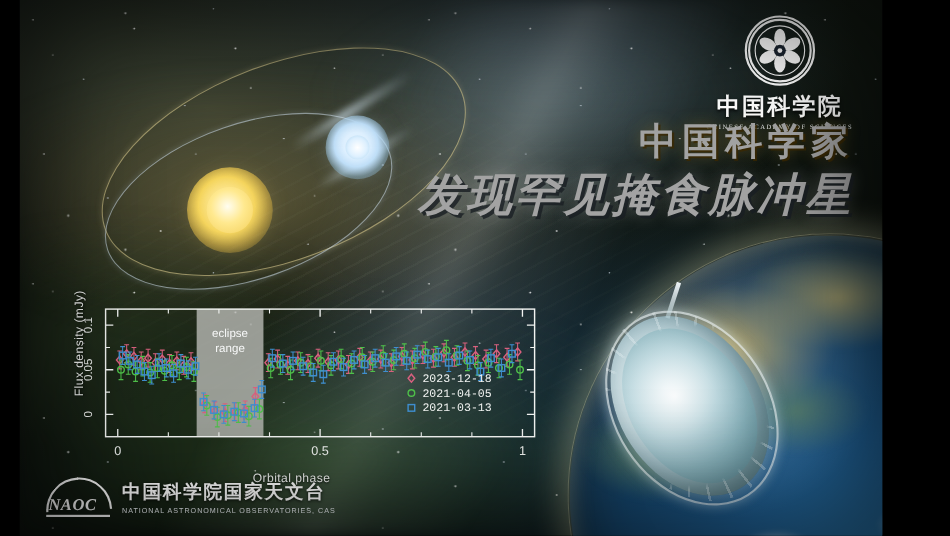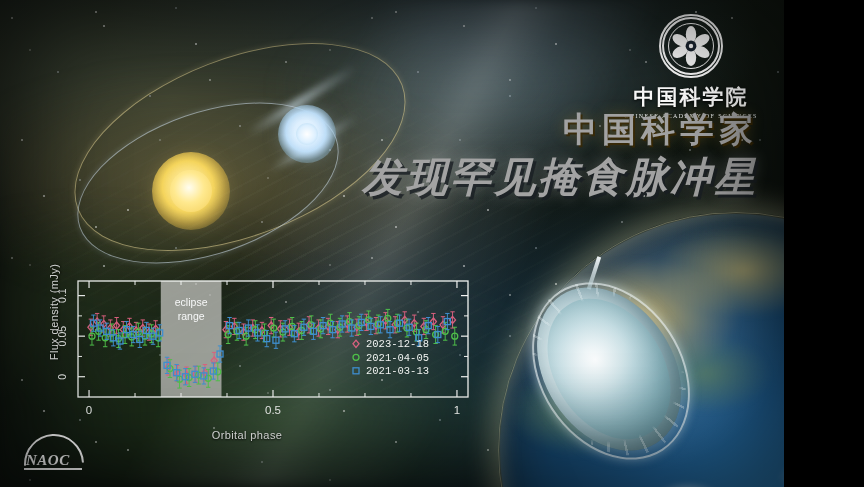--- a/index.html
+++ b/index.html
@@ -1,19 +1,19 @@
 <!DOCTYPE html>
 <html><head>
 <meta charset="utf-8">
 <style>
   html,body{margin:0;padding:0;background:#000;}
   body{width:864px;height:487px;overflow:hidden;font-family:"Liberation Sans",sans-serif;}
 
   #poster{position:relative;width:784px;height:487px;overflow:hidden;
-    background:#0a0d0b;}
+    background:#0a0d0b;margin-left:18px;}
 
   
   .bg-layer{position:absolute;inset:0;}
   .bg-base{background:
       radial-gradient(120% 90% at 78% 78%, #1d3b4e 0%, rgba(16,28,30,0) 46%),
       radial-gradient(90% 70% at 22% 20%, #3c4232 0%, rgba(22,26,20,0) 55%),
       radial-gradient(70% 60% at 55% 8%, #2b3b45 0%, rgba(12,18,22,0) 60%),
       linear-gradient(160deg,#0e1512 0%, #131a13 35%, #0b100d 70%, #060a08 100%);}
   .milkyway{
     background:
@@ -808,16 +808,20 @@
         </g>
       </svg>
   </div>
 
   <div class="naoc">
     <div class="naoc-mark">
       <div class="naoc-arc"></div>
       <div class="naoc-word">NAOC</div>
       <div class="naoc-ul"></div>
     </div>
+    <div>
+      <div class="naoc-cn">中国科学院国家天文台</div>
+      <div class="naoc-en">NATIONAL ASTRONOMICAL OBSERVATORIES, CAS</div>
+    </div>
   </div>
 
   <div class="vignette"></div>
 </div>
 
 </body></html>

